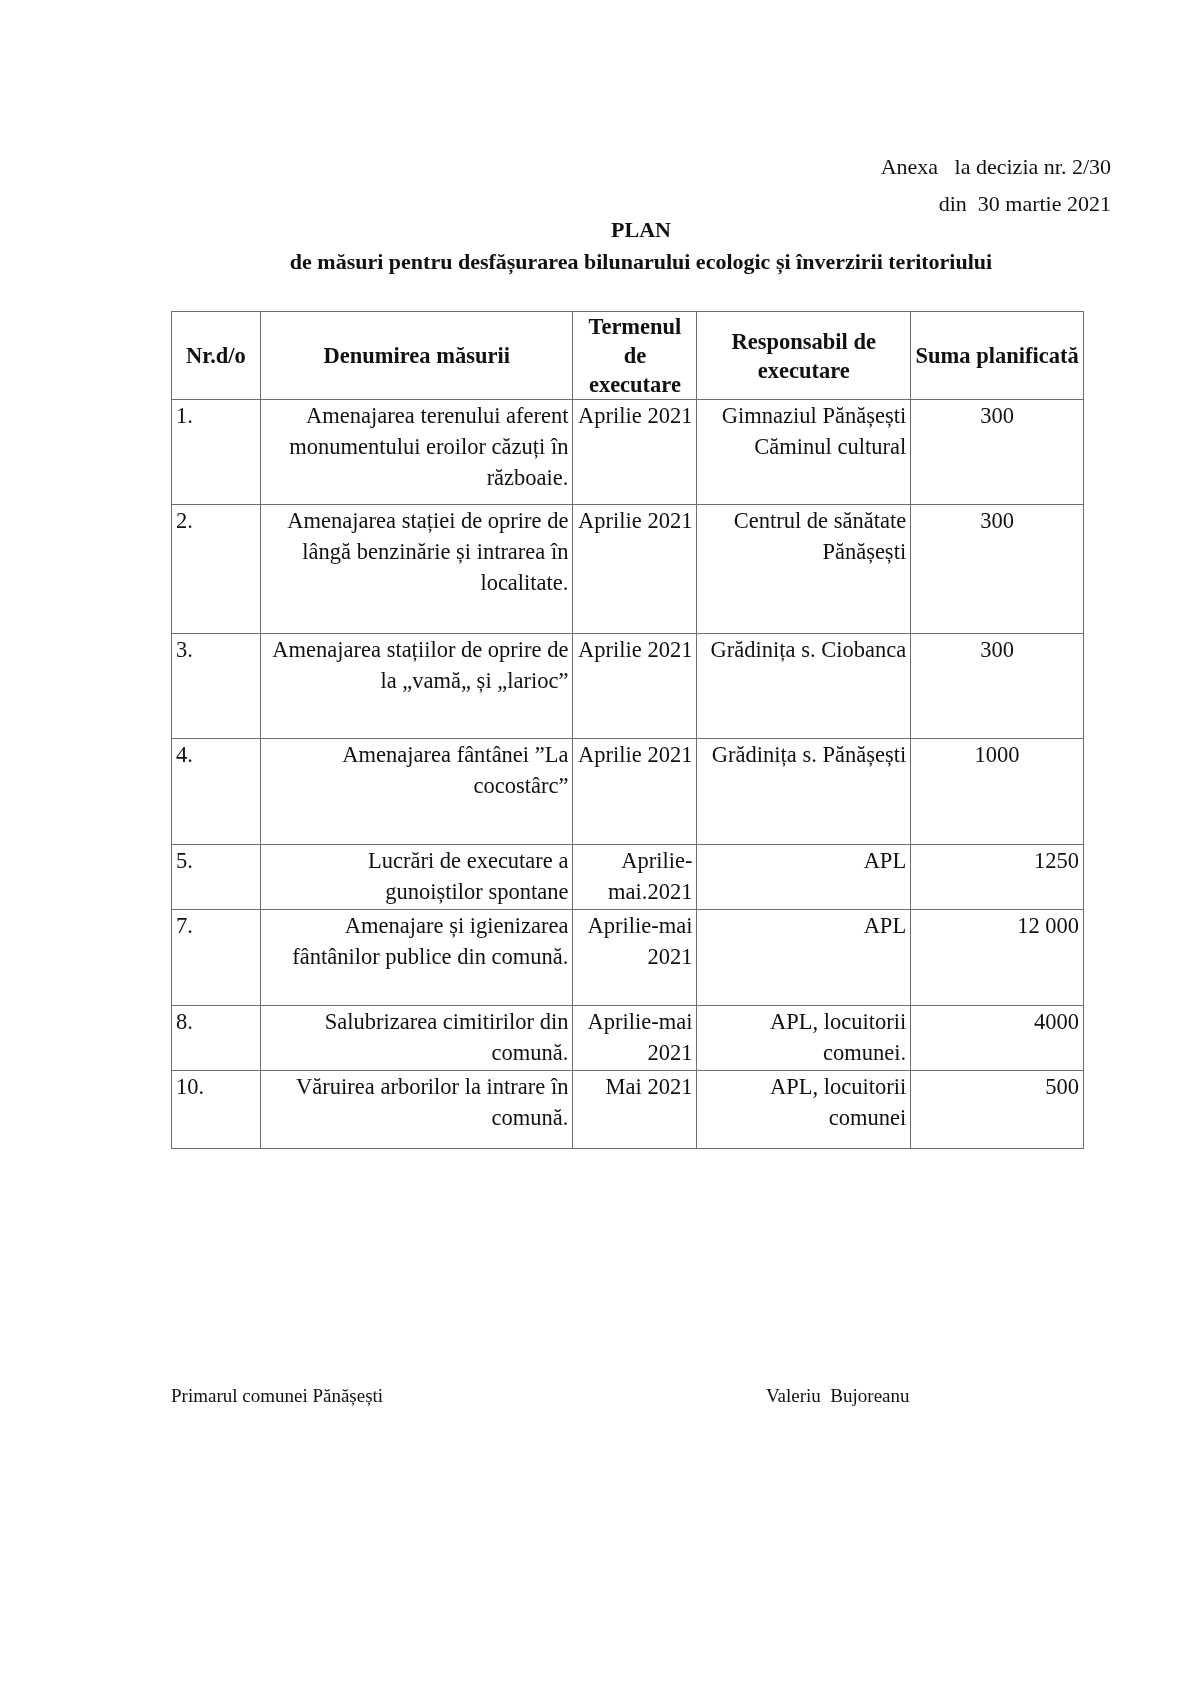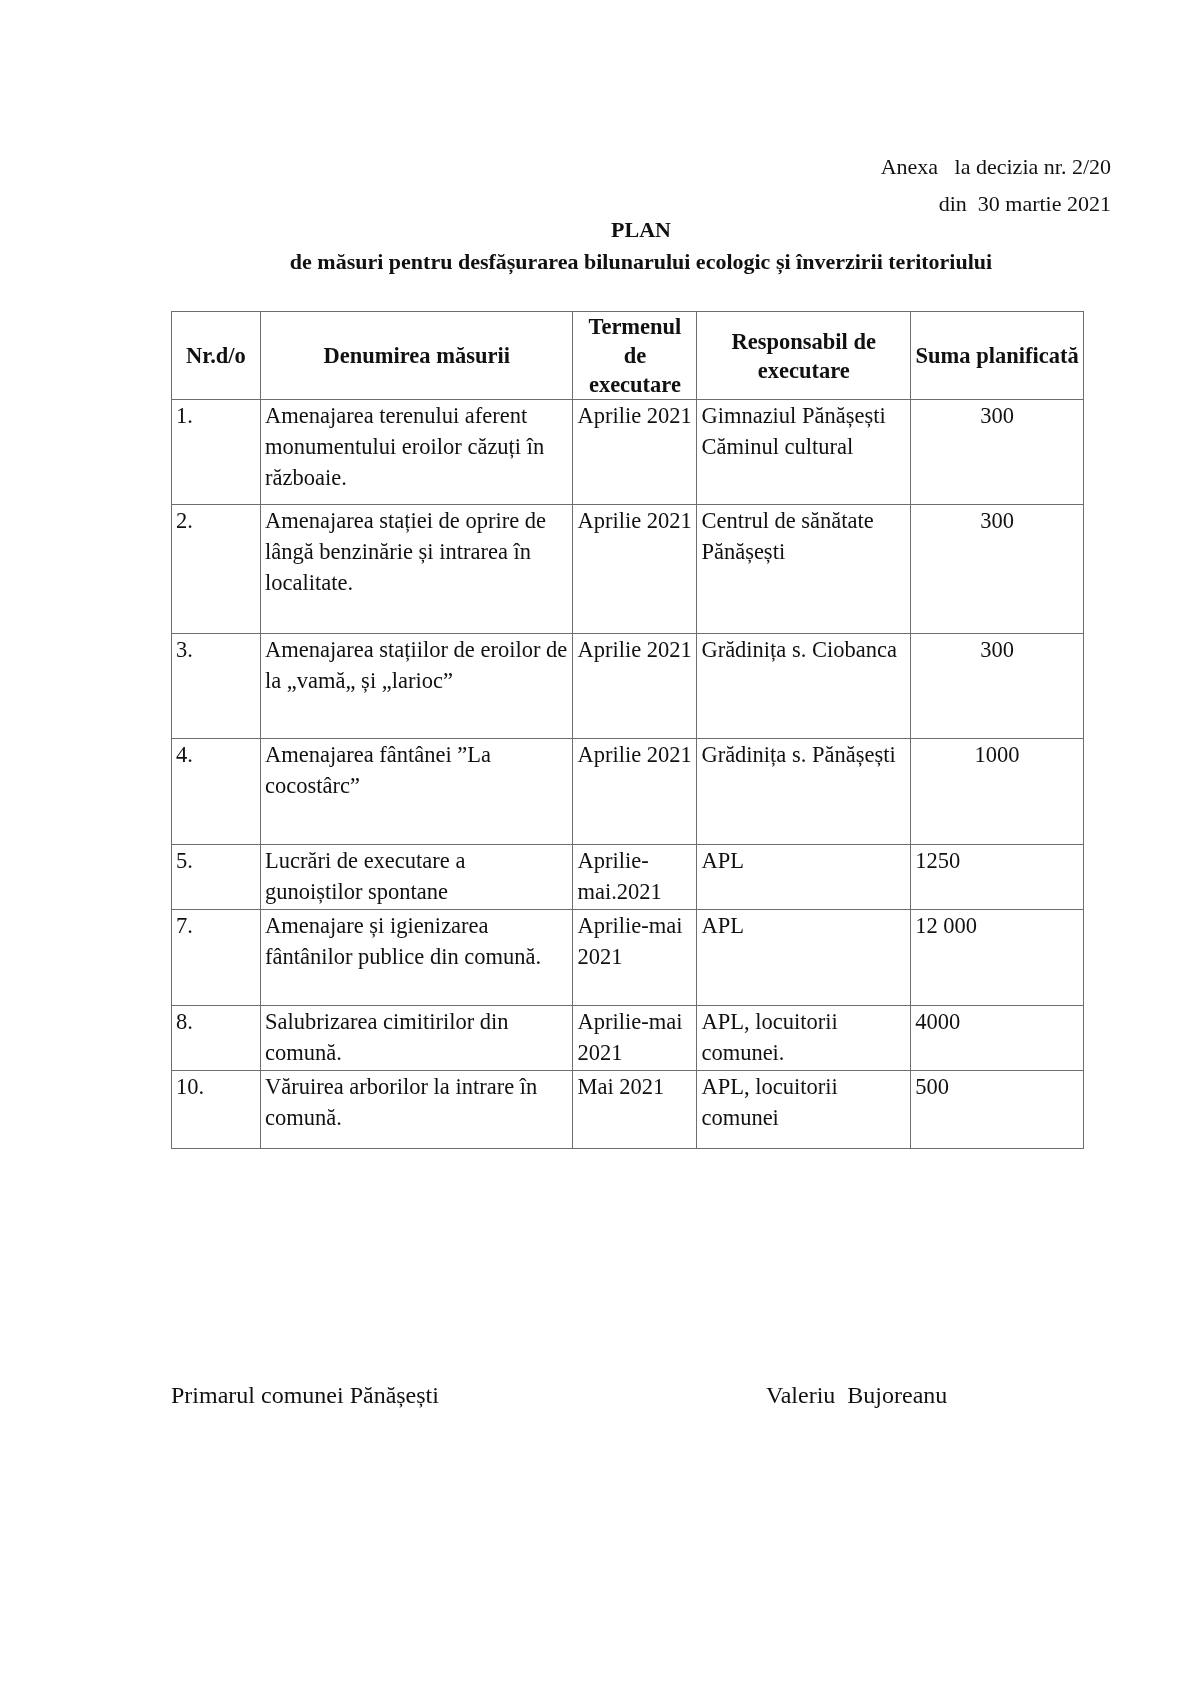--- a/index.html
+++ b/index.html
@@ -9,31 +9,31 @@
   .annex.l1 { top: 151px; }
   .annex.l2 { top: 188px; }
   .title { position: absolute; left: 0; width: 1282px; text-align: center; font-weight: bold; font-size: 22px; line-height: 31px; }
   .title.t1 { top: 214px; }
   .title.t2 { top: 246px; }
   table.plan { position: absolute; left: 171px; top: 311px; width: 913px;
                border-collapse: collapse; font-size: 22.5px; line-height: 31px; }
   table.plan td, table.plan th { border: 1.5px solid #6e6e6e; vertical-align: top; padding: 0 4px; }
   table.plan th { font-weight: bold; text-align: center; vertical-align: middle; line-height: 29px; }
   td.nr { text-align: left; padding-left: 10px; }
-  td.c { text-align: left; }
+  td.c { text-align: right; }
   td.sum-mid { vertical-align: middle; text-align: center; }
   td.sum-low { vertical-align: bottom; text-align: center; padding-bottom: 18px; }
-  .footer { position: absolute; top: 1380px; font-size: 24px; line-height: 31px; white-space: pre; }
+  .footer { position: absolute; top: 1380px; font-size: 19px; line-height: 31px; white-space: pre; }
   .footer.left { left: 171px; }
   .footer.right { left: 766px; }
 </style>
 </head>
 <body>
 
-<div class="annex l1">Anexa   la decizia nr. 2/20</div>
+<div class="annex l1">Anexa   la decizia nr. 2/30</div>
 <div class="annex l2">din  30 martie 2021</div>
 <div class="title t1">PLAN</div>
 <div class="title t2">de măsuri pentru desfășurarea bilunarului ecologic și înverzirii teritoriului</div>
 
 <table class="plan">
   <colgroup>
     <col style="width:89px">
       <col style="width:313px">
       <col style="width:124px">
       <col style="width:214px">
@@ -56,21 +56,21 @@
   </tr>
   <tr style="height:129px">
     <td class="nr">2.</td>
     <td class="c">Amenajarea stației de oprire de lângă benzinărie și intrarea în localitate.</td>
     <td class="c">Aprilie 2021</td>
     <td class="c">Centrul de sănătate Pănășești</td>
     <td class="sum-mid">300</td>
   </tr>
   <tr style="height:105px">
     <td class="nr">3.</td>
-    <td class="c">Amenajarea stațiilor de eroilor de la „vamă„ și „larioc”</td>
+    <td class="c">Amenajarea stațiilor de oprire de la „vamă„ și „larioc”</td>
     <td class="c">Aprilie 2021</td>
     <td class="c">Grădinița s. Ciobanca</td>
     <td class="sum-low">300</td>
   </tr>
   <tr style="height:106px">
     <td class="nr">4.</td>
     <td class="c">Amenajarea fântânei ”La cocostârc”</td>
     <td class="c">Aprilie 2021</td>
     <td class="c">Grădinița s. Pănășești</td>
     <td class="sum-low">1000</td>

